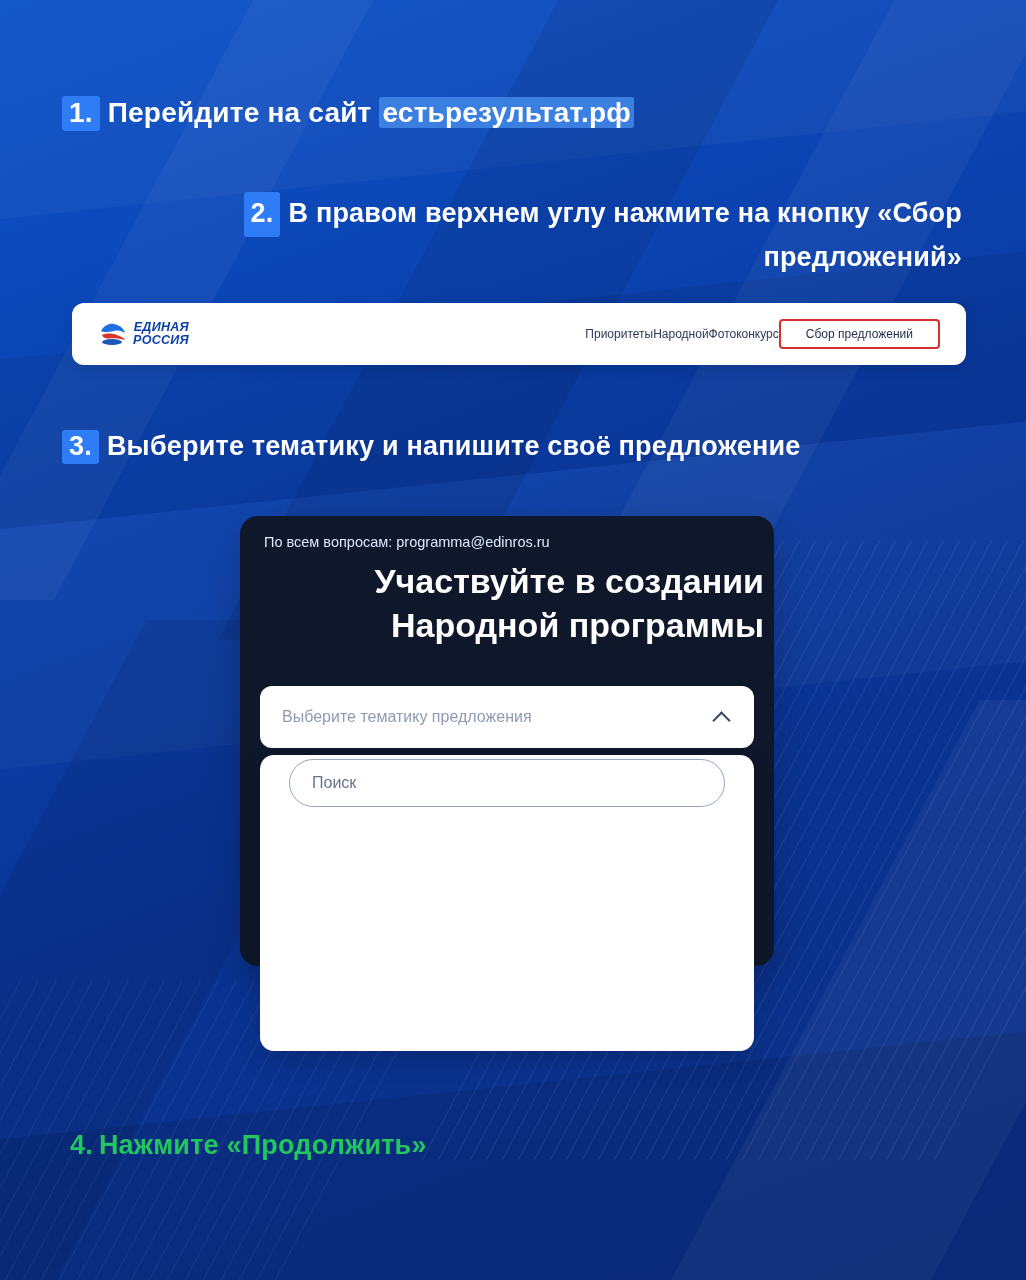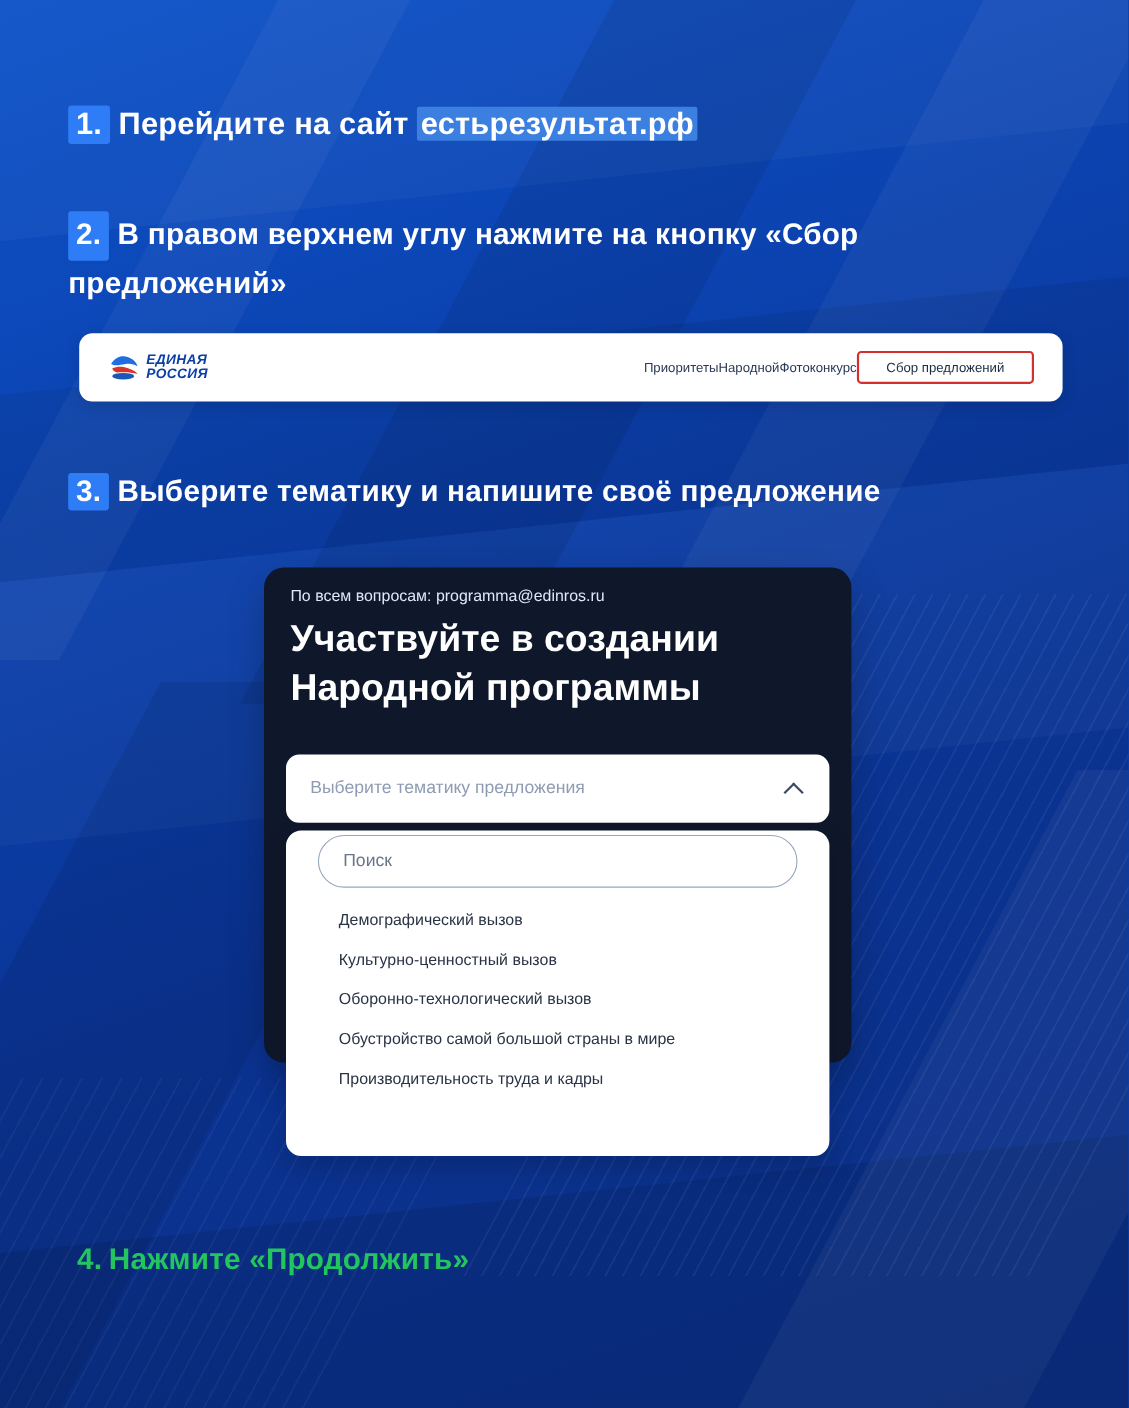--- a/index.html
+++ b/index.html
@@ -62,20 +62,21 @@
         to right,
         rgba(255,255,255,0.04) 0px,
         rgba(255,255,255,0.04) 2px,
         transparent 2px,
         transparent 18px);
   }
 
   .content {
     position: absolute;
     inset: 0;
+    text-align: right;
   }
 
   
   .step {
     position: absolute;
     color: #ffffff;
     font-weight: bold;
     letter-spacing: 0.2px;
   }
   .step-num {
@@ -329,27 +330,20 @@
 
     <div class="select-box">
       <span class="select-placeholder">Выберите тематику предложения</span>
       <span class="chevron"></span>
     </div>
 
     <div class="dropdown">
       <div class="search-field">
         <span>Поиск</span>
       </div>
-      <div class="option-list">
-        <div class="option">Демографический вызов</div>
-        <div class="option">Культурно-ценностный вызов</div>
-        <div class="option">Оборонно-технологический вызов</div>
-        <div class="option">Обустройство самой большой страны в мире</div>
-        <div class="option">Производительность труда и кадры</div>
-      </div>
     </div>
   </div>
 
   <div class="step" id="step4">
     <span class="step-num-plain">4.</span><span>Нажмите «Продолжить»</span>
   </div>
 
 </div>
 
 </body></html>

